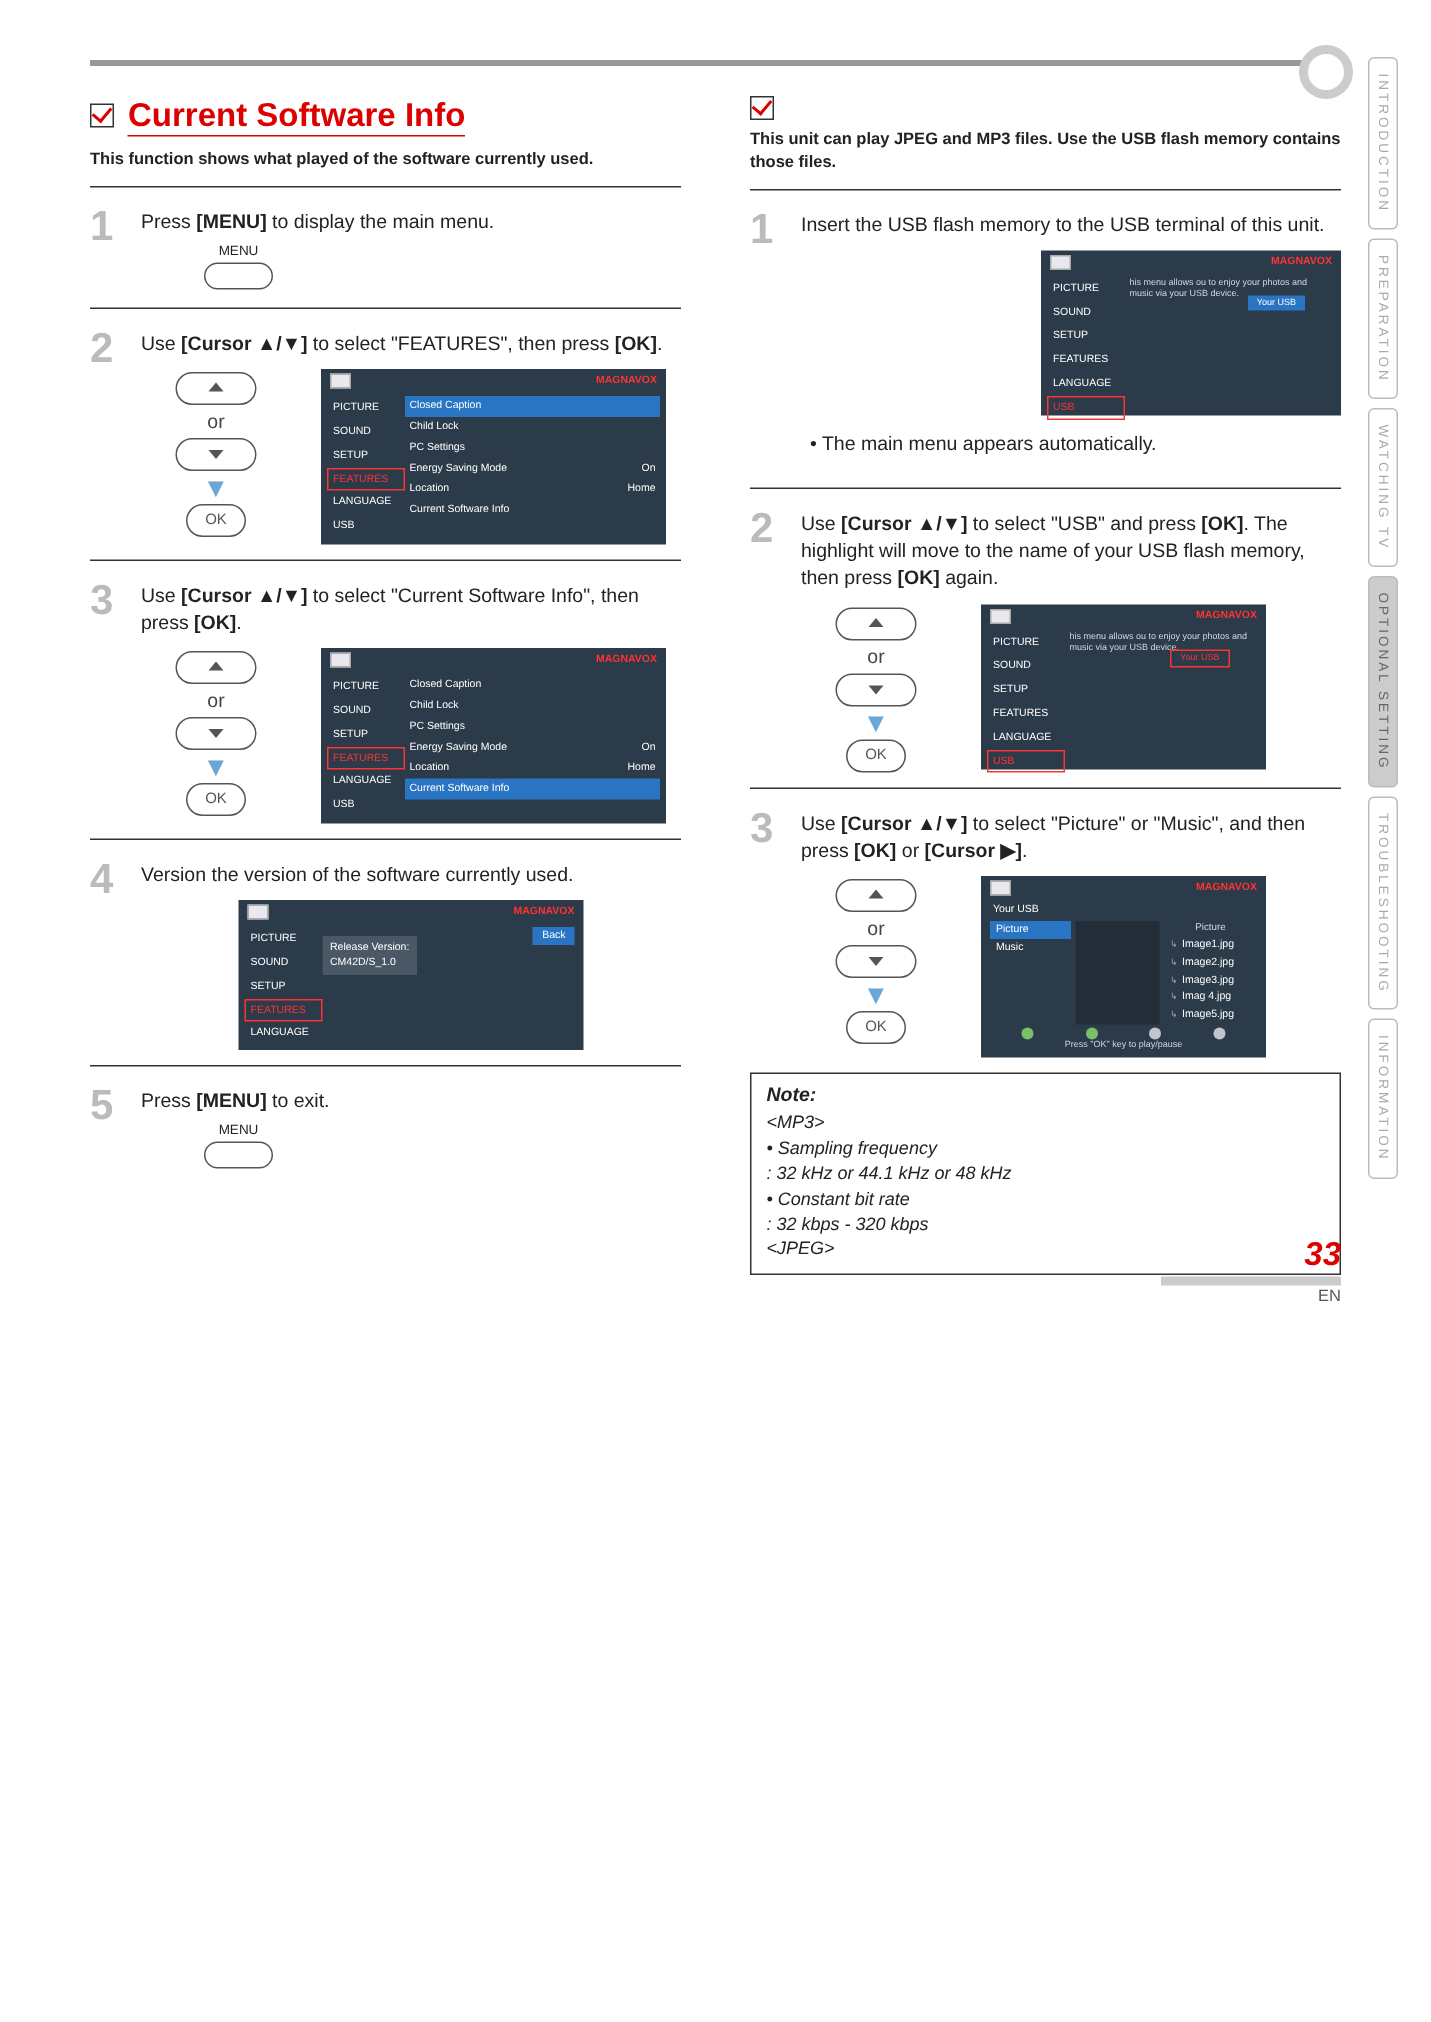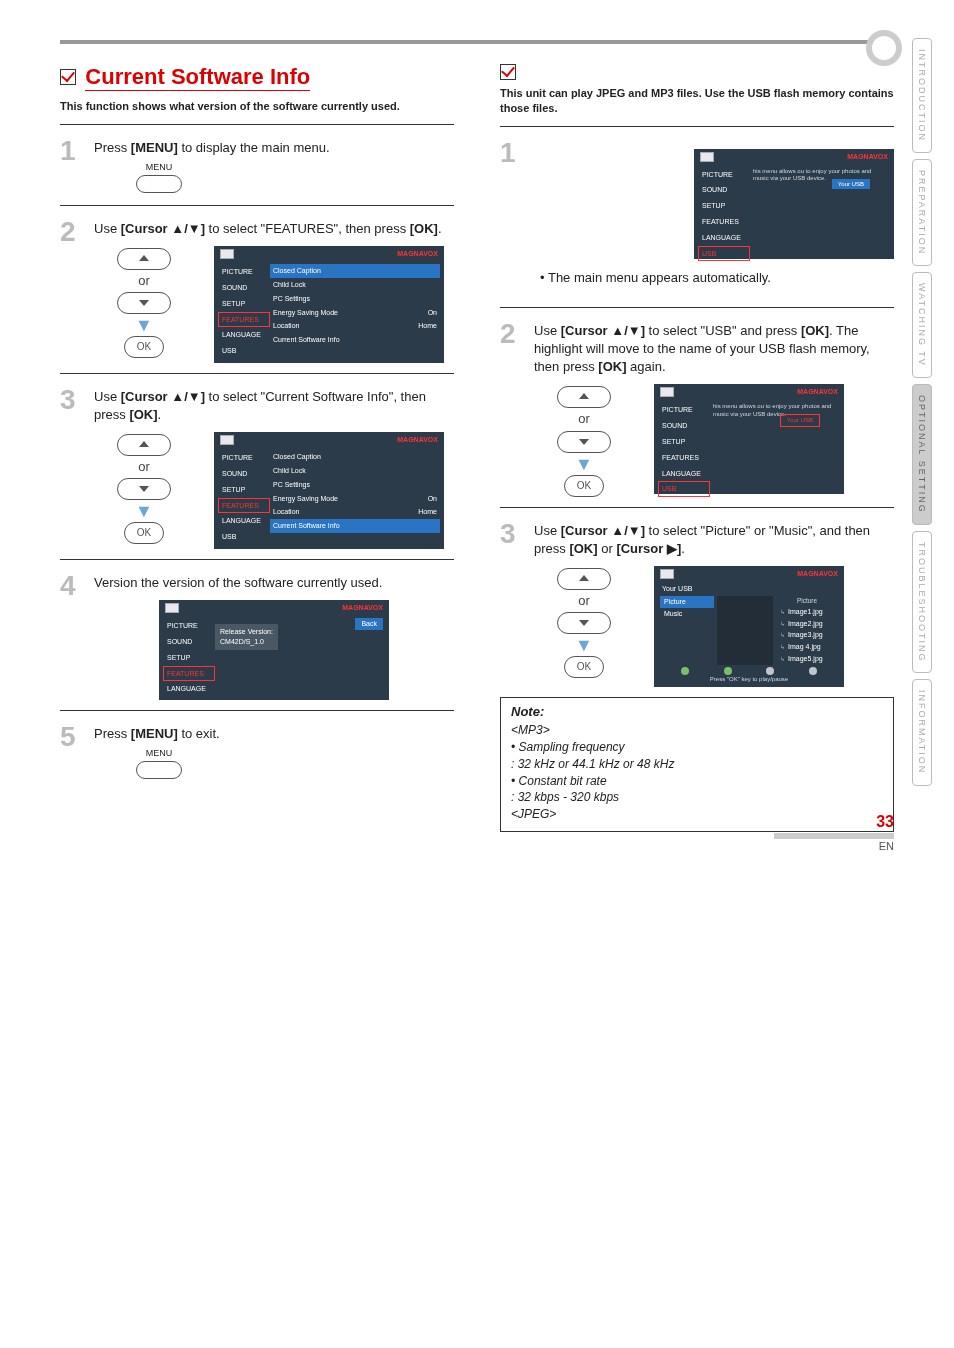--- a/index.html
+++ b/index.html
@@ -269,21 +269,21 @@
     margin-bottom: 6px;
     text-align: center;
   }
   .tab.hl { background: #ccc; color: #666; }
   .page-footer {
     position: absolute;
     right: 60px;
     bottom: 20px;
     text-align: right;
   }
-  .page-footer .num { font-size: 16px; font-weight: bold; color: #d00; }
+  .page-footer .num { font-size: 22px; font-weight: bold; color: #d00; font-style: italic; }
   .page-footer .bar { height: 6px; background: #ccc; width: 120px; margin-top: 2px; }
   .page-footer .lang { font-size: 11px; color: #555; margin-top: 1px;}
 </style>
 </head>
 <body>
 
 <div class="page">
   <div class="top-rule"></div>
 
   <div class="sidebar-tabs">
@@ -295,21 +295,21 @@
     <div class="tab">INFORMATION</div>
   </div>
 
   <div class="columns">
 
     <div class="col">
       <div>
         <span class="check-box"></span>
         <span class="section-title">Current Software Info</span>
       </div>
-      <div class="subtitle">This function shows what version of the software currently used.</div>
+      <div class="subtitle">This function shows what played of the software currently used.</div>
 
       <hr class="step-hr">
 
       <div class="step">
         <div class="step-num">1</div>
         <div class="step-body">
           <span>Press </span><b>[MENU]</b><span> to display the main menu.</span>
           <div class="menu-btn">
             <div class="label">MENU</div>
             <div class="pill"></div>
@@ -491,20 +491,21 @@
       <div>
         <span class="check-box"></span>
       </div>
       <div class="subtitle">This unit can play JPEG and MP3 files. Use the USB flash memory contains those files.</div>
 
       <hr class="step-hr">
 
       <div class="step">
         <div class="step-num">1</div>
         <div class="step-body">
+          <span>Insert the USB flash memory to the USB terminal of this unit.</span>
           <div class="controls-row" style="justify-content:flex-end;">
             <div class="tvmenu" style="height:110px; width:200px;">
               <div class="doc-icon"></div>
               <div class="brand">MAGNAVOX</div>
               <div class="usb-tag">Your USB</div>
               <div class="tvmenu-inner">
                 <div class="tvmenu-side">
                   <div class="row">PICTURE</div>
                   <div class="row">SOUND</div>
                   <div class="row">SETUP</div>

